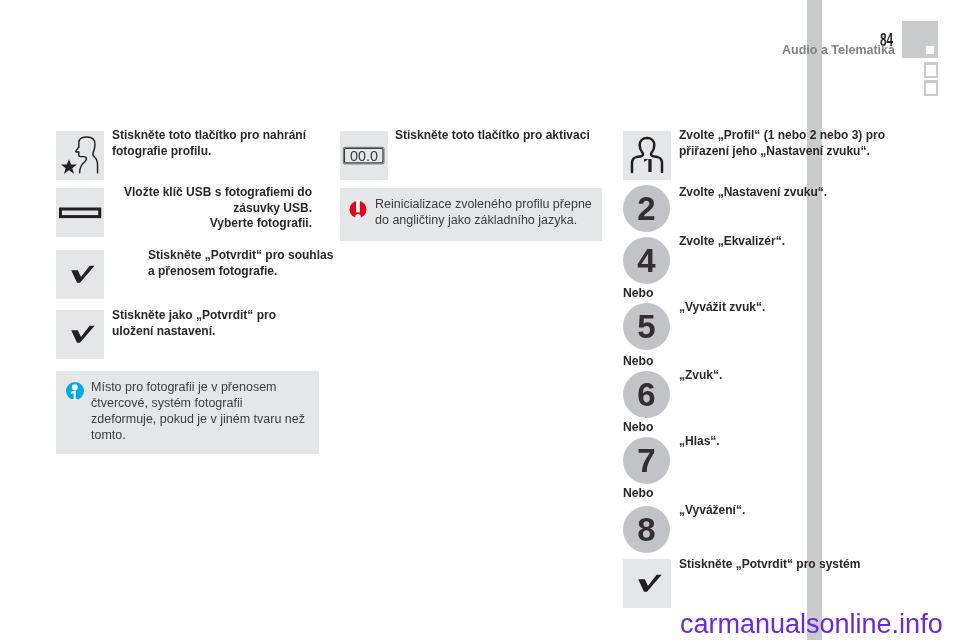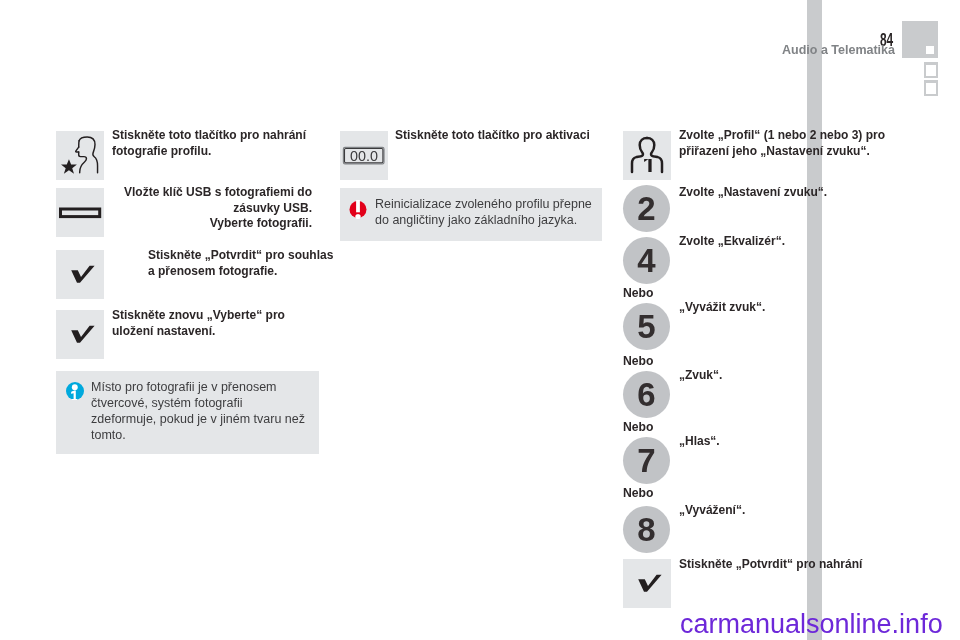--- a/index.html
+++ b/index.html
@@ -97,21 +97,21 @@
     <div>Stiskněte „Potvrdit“ pro souhlas</div>
     <div>a přenosem fotografie.</div>
   </div>
 
   <div class="ibox" style="left:56px;top:310px;">
     <svg width="48" height="49" viewBox="0 0 48 49">
       <path d="M15.2 20.3 h6.6 l3.2 6.6 8.6 -11.1 h5.0 l-14.6 17.0 h-3.0 z" fill="#231f20"></path>
     </svg>
   </div>
   <div class="stxt" style="left:112px;top:308px;width:200px;">
-    <div>Stiskněte znovu „Vyberte“ pro</div>
+    <div>Stiskněte jako „Potvrdit“ pro</div>
     <div>uložení nastavení.</div>
   </div>
 
   <div class="note" style="left:56px;top:371px;width:263px;height:83px;">
     <svg width="18" height="18" viewBox="0 0 36 36" style="position:absolute;left:10px;top:11px;">
       <circle cx="18" cy="18" r="18" fill="#00a9dd"></circle>
       <circle cx="17.6" cy="10.4" r="5.9" fill="#fff"></circle>
       <path d="M10.2 19.8 c2.8-1.5 5.2-2.8 9.4-2.8 v17.2 h2.9 v2.6 h-11.6 v-2.6 h4.3 v-11.8 c-1.7 0-3.2.6-4.6 1.5 z" fill="#fff"></path>
     </svg>
     <div class="note-txt" style="left:35px;top:8px;">
@@ -206,17 +206,17 @@
   <div class="stxt" style="left:679px;top:503px;width:230px;">
     <div>„Vyvážení“.</div>
   </div>
 
   <div class="ibox" style="left:623px;top:559px;">
     <svg width="48" height="49" viewBox="0 0 48 49">
       <path d="M15.2 20.3 h6.6 l3.2 6.6 8.6 -11.1 h5.0 l-14.6 17.0 h-3.0 z" fill="#231f20"></path>
     </svg>
   </div>
   <div class="stxt" style="left:679px;top:557px;width:230px;">
-    <div>Stiskněte „Potvrdit“ pro nahrání</div>
+    <div>Stiskněte „Potvrdit“ pro systém</div>
   </div>
 
   <div class="wm">carmanualsonline.info</div>
 </div>
 
 </body></html>

